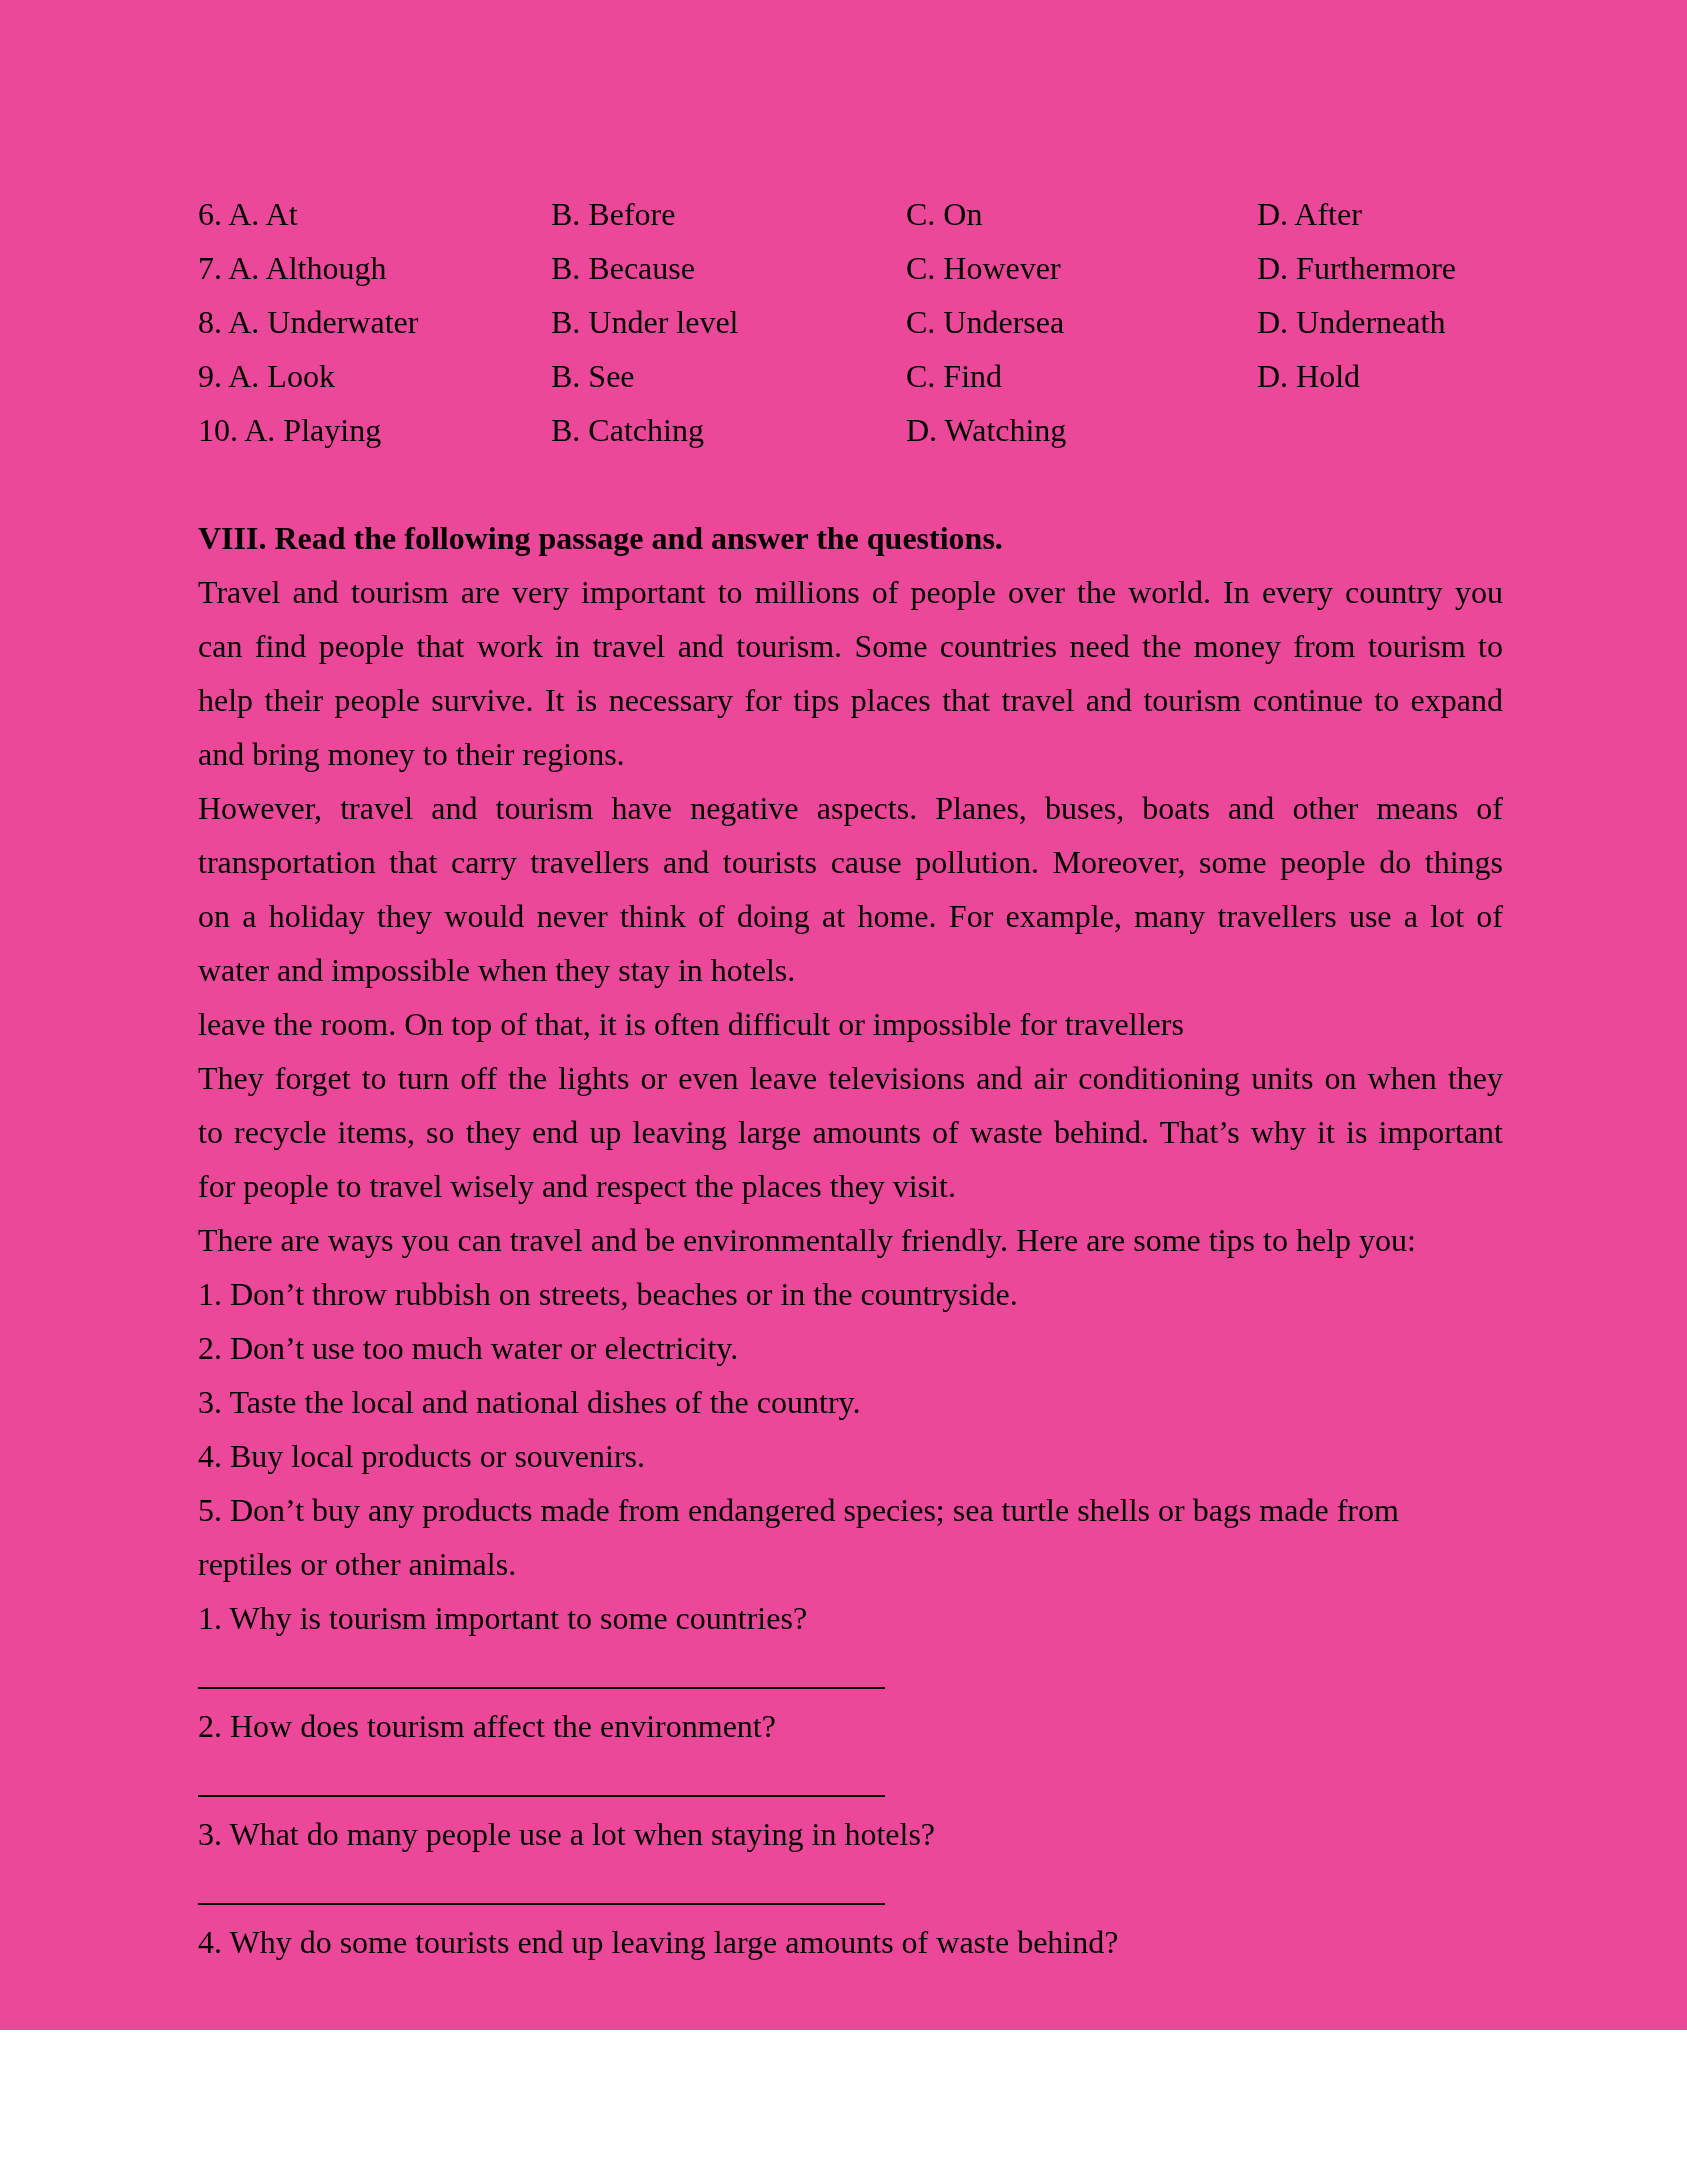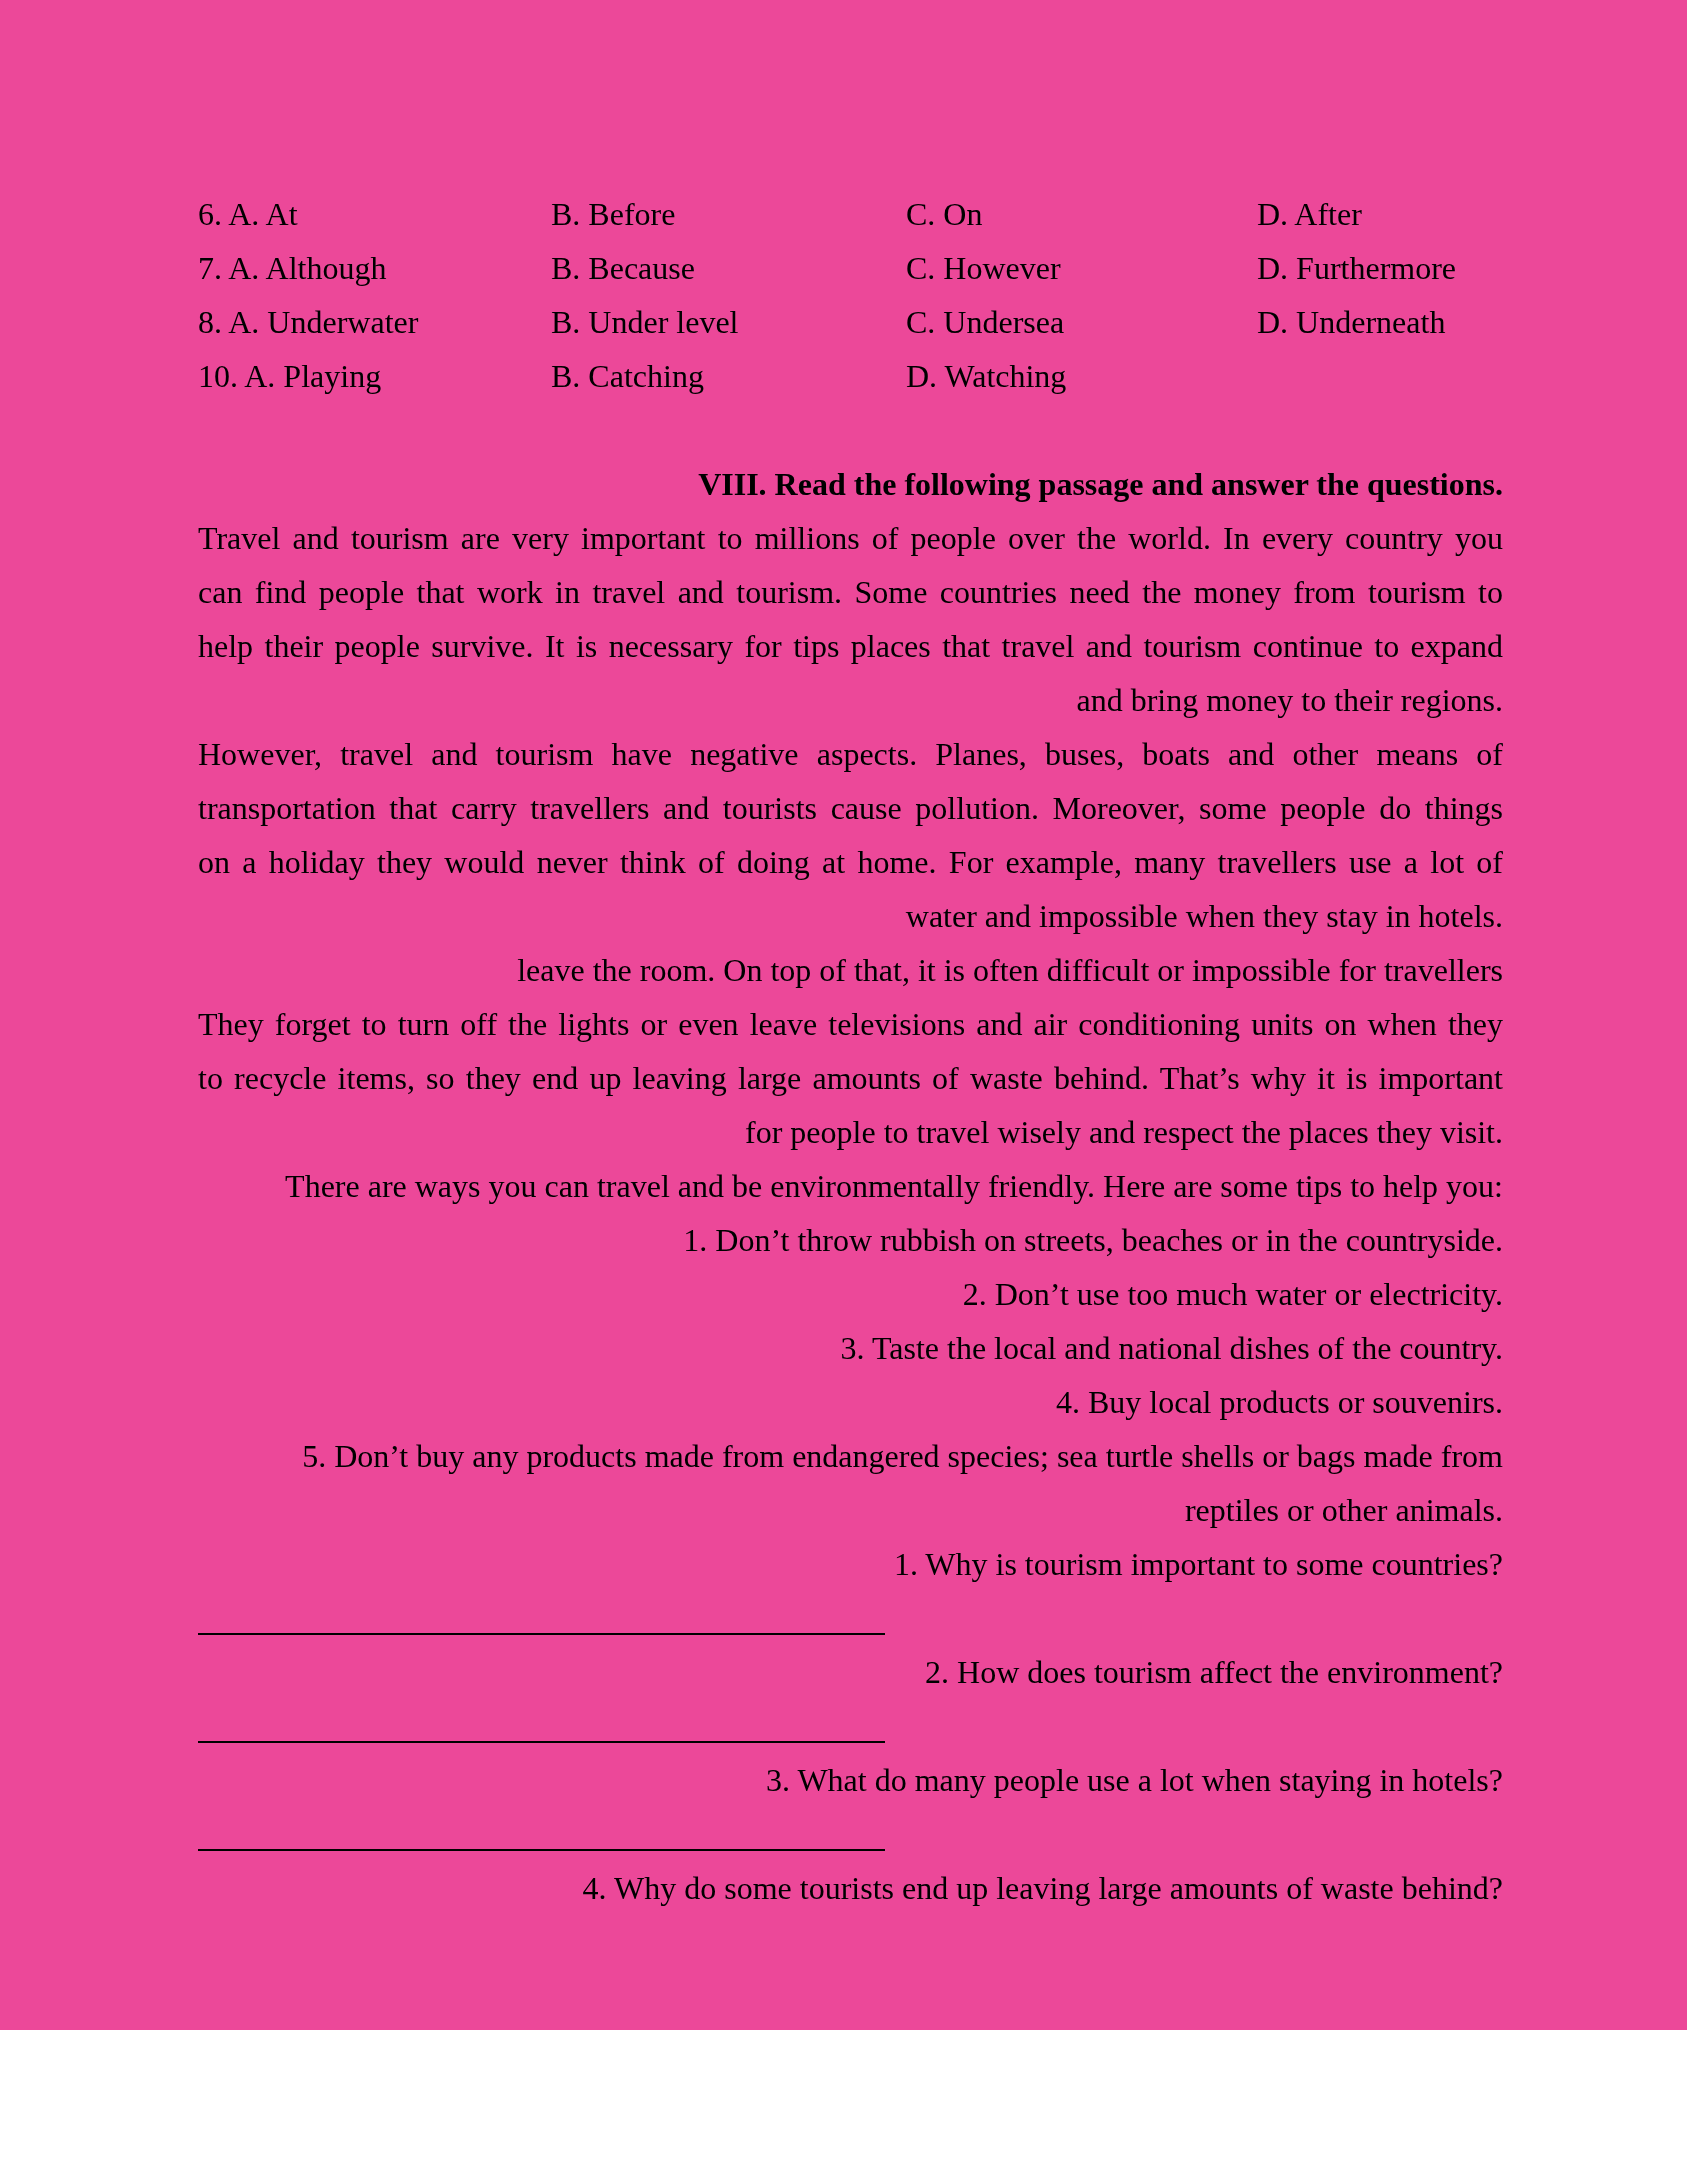--- a/index.html
+++ b/index.html
@@ -15,21 +15,20 @@
     background: #ec4899;
     color: #000000;
     padding: 187px 184px 0 198px;
     font-family: "Liberation Serif", "DejaVu Serif", serif;
     font-size: 32px;
     line-height: 54px;
     overflow: hidden;
   }
   .line {
     height: 54px;
-    text-align: right;
   }
   .nowrap { white-space: nowrap; }
   .justify {
     text-align: justify;
     text-align-last: justify;
   }
   .mcq-row {
     display: grid;
     grid-template-columns: 353px 355px 351px 1fr;
     height: 54px;
@@ -63,20 +62,26 @@
       <span>7. A. Although</span>
       <span>B. Because</span>
       <span>C. However</span>
       <span>D. Furthermore</span>
     </div>
     <div class="mcq-row">
       <span>8. A. Underwater</span>
       <span>B. Under level</span>
       <span>C. Undersea</span>
       <span>D. Underneath</span>
+    </div>
+    <div class="mcq-row">
+      <span>9. A. Look</span>
+      <span>B. See</span>
+      <span>C. Find</span>
+      <span>D. Hold</span>
     </div>
     <div class="mcq-row">
       <span>10. A. Playing</span>
       <span>B. Catching</span>
       <span>D. Watching</span>
     </div>
   </div>
 
   <div class="blank-row"></div>
 

